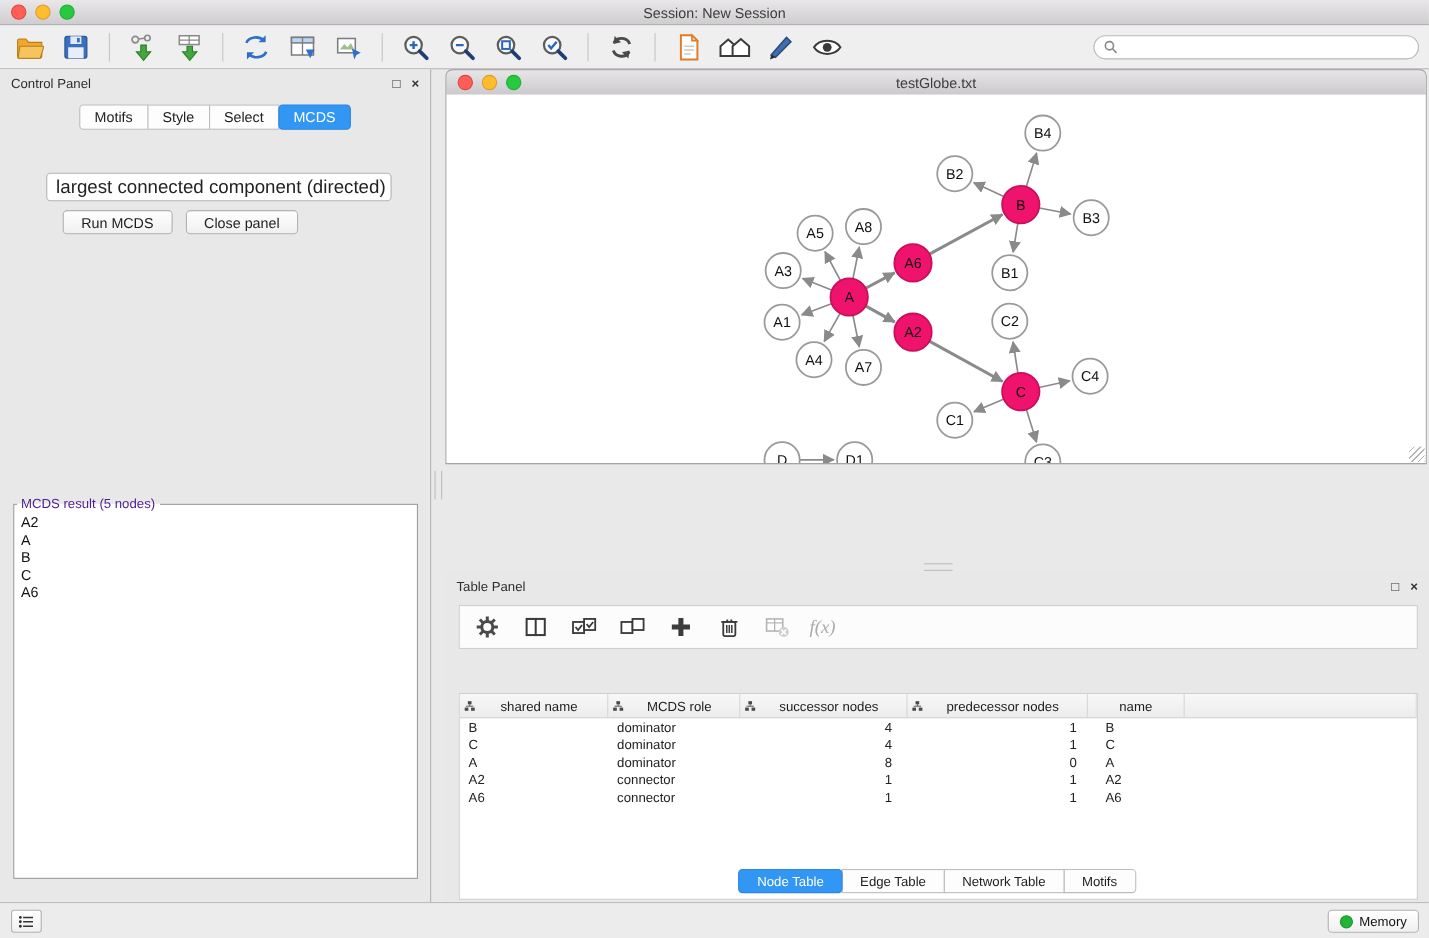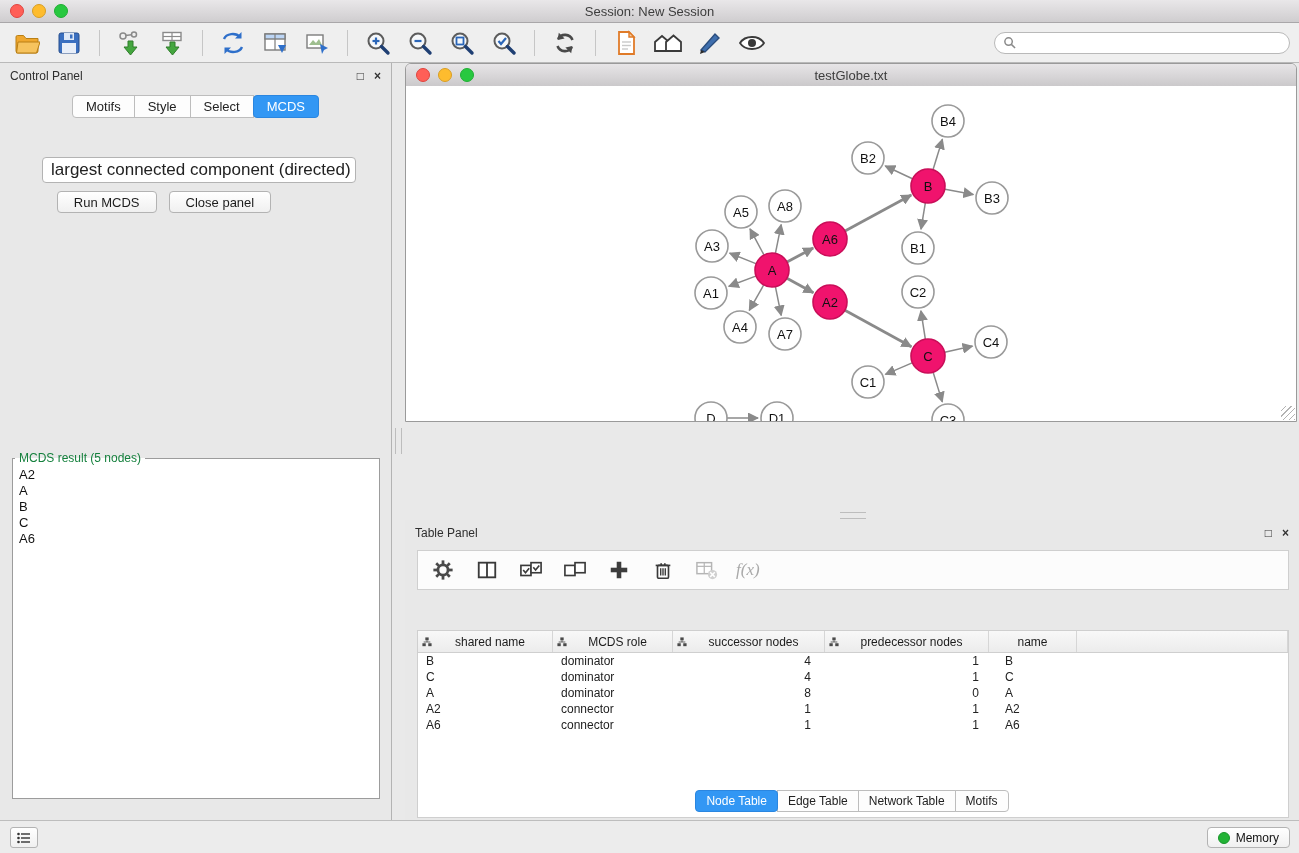--- a/index.html
+++ b/index.html
@@ -50,21 +50,21 @@
   #mcds-dropdown .dd-step{width:20px;height:24px;background:linear-gradient(#7eb9f7,#2f7fe8);
     display:flex;flex-direction:column;align-items:center;justify-content:center;gap:3px;
     border-left:1px solid #8fb4dd;}
   .arr-up{width:0;height:0;border-left:4px solid transparent;border-right:4px solid transparent;border-bottom:5px solid #fff;}
   .arr-down{width:0;height:0;border-left:4px solid transparent;border-right:4px solid transparent;border-top:5px solid #fff;}
   .cp-buttons{position:absolute;left:0;top:128px;width:328px;display:flex;justify-content:center;gap:12px;}
   .mac-btn{height:22px;padding:0 16px;font-size:13px;font-family:"Liberation Sans",sans-serif;
     background:linear-gradient(#ffffff,#f0f0f0);border:1px solid #b3b3b3;border-radius:4px;color:#1d1d1d;}
   #mcds-result{position:absolute;left:12px;top:388px;width:368px;height:348px;
     background:#fff;border:1px solid #9c9c9c;margin:0;padding:2px 0 0 0;box-sizing:border-box;}
-  #mcds-result legend{font-size:12px;color:#15803d;padding:0 4px;margin-left:2px;}
+  #mcds-result legend{font-size:12px;color:#4c1d95;padding:0 4px;margin-left:2px;}
   .result-item{font-size:13px;line-height:16px;padding-left:6px;color:#111;}
 
   
   #net-window{position:absolute;left:405px;top:63px;width:892px;height:359px;
     background:#fff;border:1px solid #9a9a9a;border-radius:6px 6px 0 0;box-sizing:border-box;}
   #net-titlebar{height:22px;background:linear-gradient(#e7e5e7,#cbc9cb);
     border-bottom:1px solid #a5a3a5;border-radius:5px 5px 0 0;
     display:flex;align-items:center;position:relative;}
   #net-canvas-wrap{position:absolute;left:0;top:22px;right:0;bottom:0;background:#fff;overflow:hidden;}
   #graph-svg text{font-family:"Liberation Sans",sans-serif;}
@@ -92,21 +92,21 @@
   .th .th-label{flex:1;text-align:center;}
   .trow{display:flex;height:16px;align-items:center;}
   .td{font-size:12px;box-sizing:border-box;white-space:nowrap;overflow:hidden;}
   .c0{width:135px;padding-left:8px;}
   .c1{width:120px;padding-left:8px;}
   .c2{width:152px;text-align:right;padding-right:14px;}
   .c3{width:164px;text-align:right;padding-right:10px;}
   .c4{width:88px;padding-left:16px;}
   .c5{flex:1;}
   #tp-tabs{position:absolute;left:0;top:270px;width:894px;display:flex;justify-content:center;}
-  #tp-tabs .seg-tab{font-size:12px;padding:3px 10px;}
+  #tp-tabs .seg-tab{font-size:12px;padding:3px 16px;}
 
   
   #statusbar{position:absolute;left:0;top:820px;width:1299px;height:33px;
     background:#ececec;border-top:1px solid #bdbdbd;box-sizing:border-box;}
   #status-list-btn{position:absolute;left:10px;top:6px;width:28px;height:21px;
     background:linear-gradient(#ffffff,#f0f0f0);border:1px solid #b3b3b3;border-radius:3px;
     display:flex;align-items:center;justify-content:center;}
   #memory-btn{position:absolute;right:9px;top:6px;height:21px;padding:0 10px;
     background:linear-gradient(#ffffff,#f0f0f0);border:1px solid #b3b3b3;border-radius:4px;
     display:flex;align-items:center;gap:6px;font-size:12px;color:#111;}

